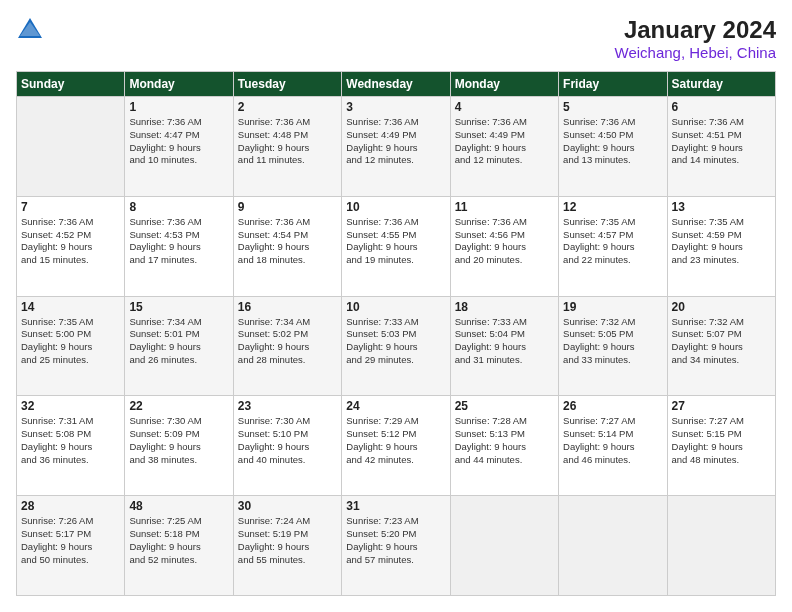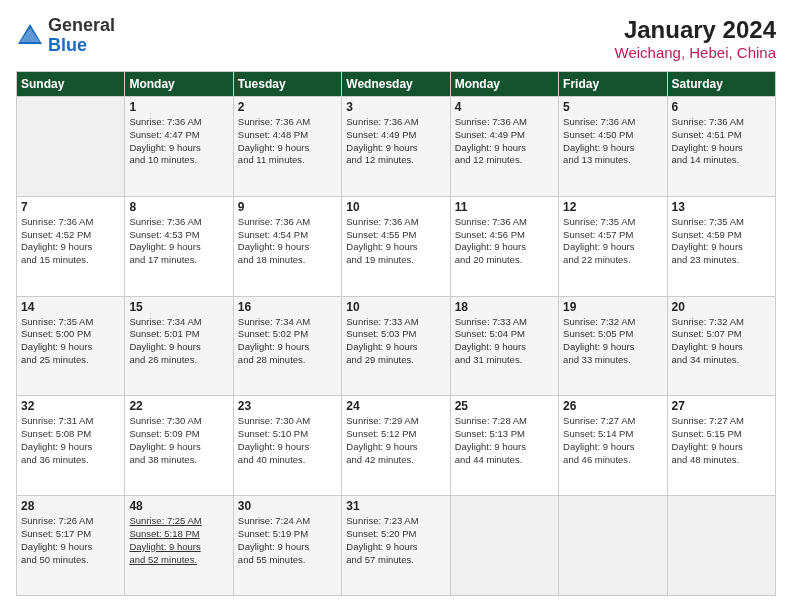--- a/index.html
+++ b/index.html
@@ -42,21 +42,21 @@
     .title-block {
       text-align: right;
     }
     .month-title {
       font-size: 24px;
       font-weight: bold;
       color: #222;
     }
     .location {
       font-size: 15px;
-      color: #be185d;
+      color: #6d28d9;
     }
     .calendar {
       flex: 1;
       border-collapse: collapse;
       width: 100%;
       table-layout: fixed;
     }
     .calendar thead tr th {
       background: #14532d;
       color: #fff;
@@ -97,24 +97,20 @@
 </head>
 <body>
 
 <div class="page">
   <div class="header">
     <div class="logo">
       <svg class="logo-icon" viewBox="0 0 28 28">
         <polygon points="14,2 26,22 2,22" fill="#1a6bbf"></polygon>
         <polygon points="14,6 24,20 4,20" fill="#fff" opacity="0.3"></polygon>
       </svg>
-      <div class="logo-text">
-        <span class="logo-general">General</span><br>
-        <span class="logo-blue">Blue</span>
-      </div>
     </div>
     <div class="title-block">
       <div class="month-title">January 2024</div>
       <div class="location">Weichang, Hebei, China</div>
     </div>
   </div>
 
   <table class="calendar">
     <thead>
       <tr>
@@ -329,21 +325,21 @@
         <tr>
           <td>
             <span class="day-number">28</span>
             <div class="day-info" style="white-space: pre-line;">Sunrise: 7:26 AM
 Sunset: 5:17 PM
 Daylight: 9 hours
 and 50 minutes.</div>
           </td>
           <td>
             <span class="day-number">48</span>
-            <div class="day-info" style="white-space: pre-line; text-decoration: underline;">Sunrise: 7:25 AM
+            <div class="day-info" style="white-space: pre-line;">Sunrise: 7:25 AM
 Sunset: 5:18 PM
 Daylight: 9 hours
 and 52 minutes.</div>
           </td>
           <td>
             <span class="day-number">30</span>
             <div class="day-info" style="white-space: pre-line;">Sunrise: 7:24 AM
 Sunset: 5:19 PM
 Daylight: 9 hours
 and 55 minutes.</div>

